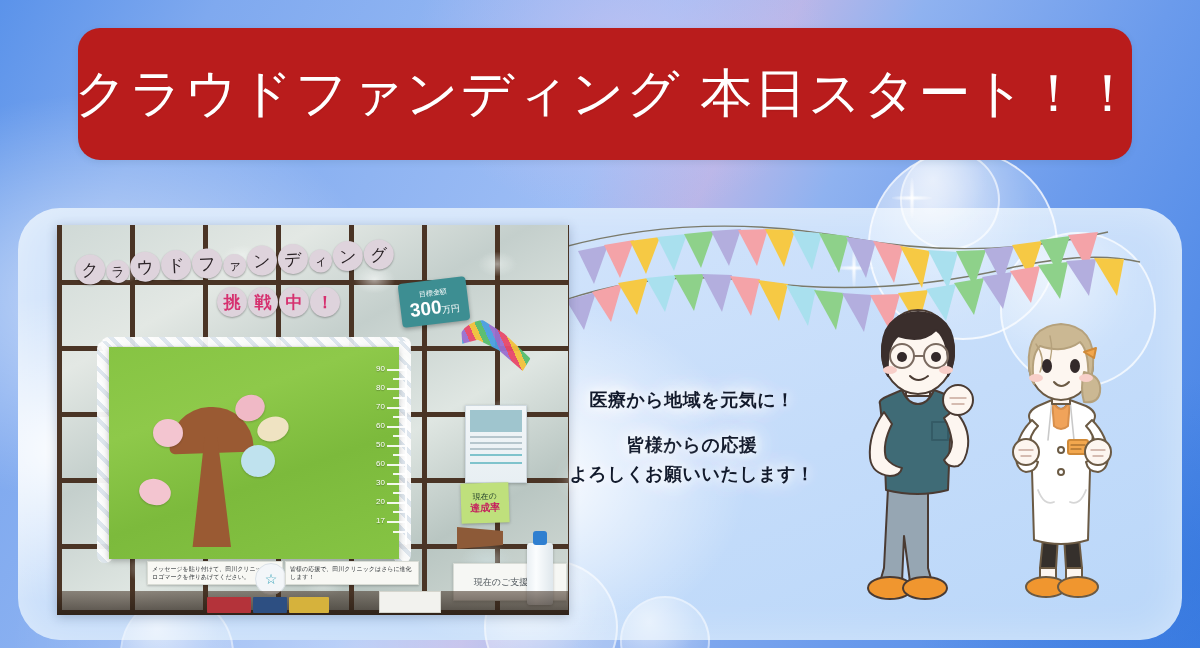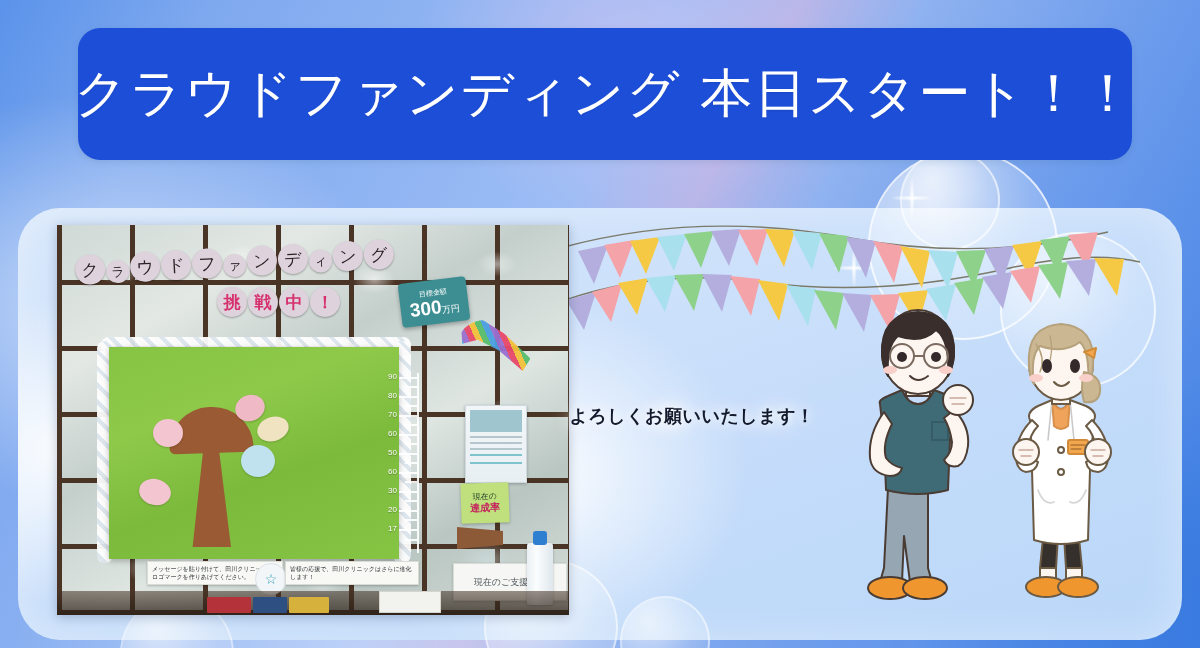--- a/index.html
+++ b/index.html
@@ -51,21 +51,21 @@
   .b6{left:120px;top:596px;width:110px;height:110px;border:2px solid rgba(255,255,255,.45);background:rgba(255,255,255,.14);}
   .sparkle{position:absolute;width:64px;height:64px;left:822px;top:236px;
     background:
       radial-gradient(ellipse 4px 32px at 50% 50%, #fff, rgba(255,255,255,0) 70%),
       radial-gradient(ellipse 32px 4px at 50% 50%, #fff, rgba(255,255,255,0) 70%);}
   .sparkle2{left:892px;top:178px;width:40px;height:40px;}
 
   
   .banner{
     position:absolute;left:78px;top:28px;width:1054px;height:132px;
-    background:#1d4ed8;border-radius:22px;
+    background:#b91c1c;border-radius:22px;
     display:flex;align-items:center;justify-content:center;
     box-shadow:0 2px 6px rgba(40,80,110,.12);
   }
   .banner-text{
     color:#ffffff;font-size:52px;letter-spacing:2px;font-weight:400;
     white-space:nowrap;text-shadow:0 1px 2px rgba(0,0,0,.08);
     font-family:"DejaVu Sans","Liberation Sans",sans-serif;
   }
 
   
@@ -119,21 +119,21 @@
     background:#9a5a33;
     clip-path:polygon(34% 0%, 66% 0%, 100% 100%, 4% 100%);
   }
   .leaf{position:absolute;border-radius:50% 50% 50% 50%;box-shadow:0 1px 2px rgba(0,0,0,.18);}
   .lf1{left:96px;top:194px;width:30px;height:28px;background:#f3c5d0;border-radius:50%;}
   .lf2{left:178px;top:170px;width:30px;height:26px;background:#f0b9c6;transform:rotate(-22deg);}
   .lf3{left:200px;top:192px;width:32px;height:24px;background:#efe3c2;transform:rotate(-18deg);}
   .lf4{left:184px;top:220px;width:34px;height:32px;background:#bfe2ee;border-radius:50%;}
   .lf5{left:82px;top:254px;width:32px;height:26px;background:#f3c5d0;transform:rotate(14deg);}
   
-  .gauge{position:absolute;left:332px;top:140px;width:34px;height:180px;margin-top:8px;}
+  .gauge{position:absolute;left:320px;top:140px;width:34px;height:180px;}
   .gauge-line{position:absolute;right:4px;top:0;width:2px;height:100%;background:#fff;opacity:.9;}
   .tick{position:absolute;right:6px;width:12px;height:2px;background:#fff;opacity:.9;}
   .tick.major{width:18px;height:2px;right:6px;}
   .tick-lbl{position:absolute;right:26px;color:#fff;font-size:8px;transform:translateY(-5px);text-shadow:0 1px 1px rgba(0,0,0,.3);}
   
   .wallline{position:absolute;display:flex;gap:1px;}
   .wl1{left:18px;top:22px;transform:rotate(-3deg);}
   .wl2{left:160px;top:62px;}
   .chip{
     width:30px;height:30px;border-radius:50%;
@@ -397,21 +397,23 @@
     <div class="noteslip ns2">皆様の応援で、田川クリニックはさらに進化します！</div>
 
     <div class="shelf"></div>
     <div class="book bk1"></div>
     <div class="book bk2"></div>
     <div class="book bk3"></div>
     <div class="tray"></div>
   </div>
 
   <div class="msg">
+    <div>医療から地域を元気に！</div>
     <span class="gap"></span>
+    <div>皆様からの応援</div>
     <div>よろしくお願いいたします！</div>
   </div>
 
   <svg class="chars" viewBox="0 0 340 330">
     <g stroke="#4a3b33" stroke-width="2" stroke-linejoin="round" stroke-linecap="round">
 
       <path d="M48 188 L44 268 L40 282 L62 282 L64 236 L70 282 L92 282 L88 268 L88 188 Z" fill="#96a6b3"></path>
 
       <ellipse cx="50" cy="288" rx="22" ry="11" fill="#f0962f"></ellipse>
       <ellipse cx="85" cy="288" rx="22" ry="11" fill="#f0962f"></ellipse>

